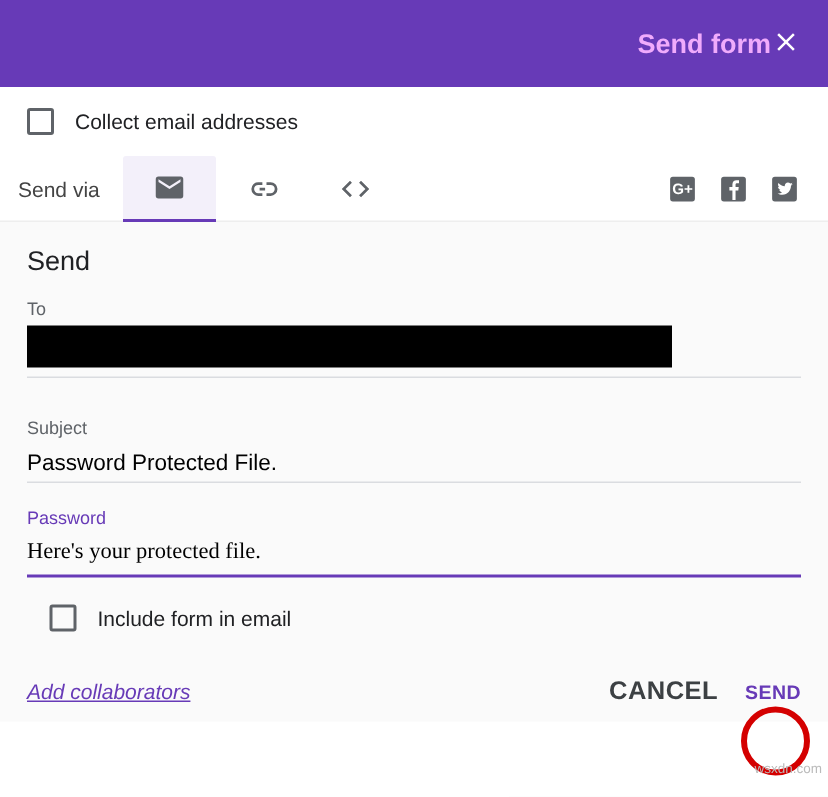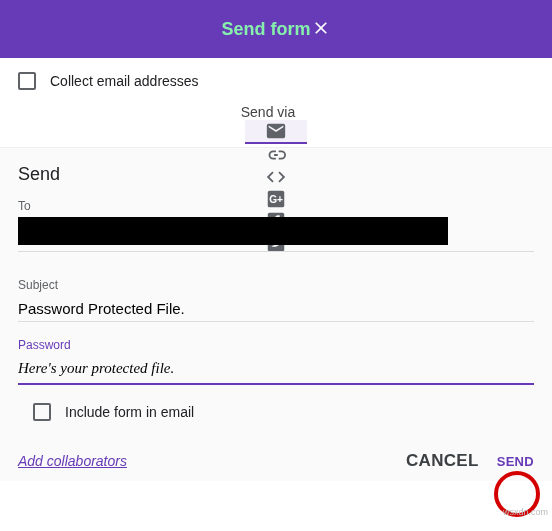--- a/index.html
+++ b/index.html
@@ -1,41 +1,41 @@
 <!DOCTYPE html>
 <html><head>
 <meta charset="utf-8">
 <style>
   * { box-sizing: border-box; margin: 0; padding: 0; }
   body { font-family: Arial, Helvetica, sans-serif; font-size: 14px; color: #202124; background: #fff; width: 552px; height: 531px; position: relative; overflow: hidden; }
-  .header { background: #673ab7; color: #86efac; height: 58px; display: flex; align-items: center; padding: 0 18px; justify-content: center; }
+  .header { background: #673ab7; color: #f0abfc; height: 58px; display: flex; align-items: center; padding: 0 18px; justify-content: flex-end; }
   .header-title { font-size: 18px; font-weight: bold; }
   .close-icon { width: 20px; height: 20px; cursor: pointer; }
   .collect-row { display: flex; align-items: center; padding: 14px 18px; }
   .checkbox { width: 18px; height: 18px; border: 2px solid #5f6368; margin-right: 14px; cursor: pointer; display: inline-block; border-radius: 2px; }
-  .sendvia-row { display: flex; align-items: center; padding: 0 12px 0 12px; height: 44px; border-bottom: 1px solid #eee; flex-direction: column; }
+  .sendvia-row { display: flex; align-items: center; padding: 0 12px 0 12px; height: 44px; border-bottom: 1px solid #eee; }
   .sendvia-label { color: #444; font-size: 14px; margin-right: 16px; }
   .tab { width: 62px; height: 44px; display: flex; align-items: center; justify-content: center; cursor: pointer; position: relative; }
   .tab svg { fill: #5f6368; }
   .tab.active svg { fill: #5f6368; }
   .tab.active { border-bottom: 2px solid #673ab7; background: #f3f0fa; border-radius: 2px 2px 0 0; }
   .spacer { flex: 1; }
   .social { width: 34px; height: 44px; display: flex; align-items: center; justify-content: center; cursor: pointer; }
   .social svg { fill: #5f6368; }
   .content { padding: 16px 18px 0 18px; background: #fafafa; }
   .section-title { font-size: 18px; color: #202124; margin-bottom: 14px; }
   .field-label { font-size: 12px; color: #5f6368; margin-bottom: 4px; }
   .field-label.active { color: #673ab7; }
   .to-wrap { position: relative; margin-bottom: 12px; }
   .to-black { background: #000; height: 28px; width: 430px; margin-top: 2px; }
   .to-line { border-bottom: 1px solid #dadce0; margin-top: 6px; }
   .subject-wrap { margin-top: 26px; }
   .text-input { border: none; background: transparent; width: 100%; font-size: 15px; padding: 4px 0; outline: none; border-bottom: 1px solid #dadce0; }
   .message-wrap { margin-top: 16px; position: relative; }
-  .msg-input { border: none; background: transparent; width: 100%; font-size: 15px; padding: 4px 0 6px 0; outline: none; font-family: Georgia, serif; font-style: italic; }
+  .msg-input { border: none; background: transparent; width: 100%; font-size: 15px; padding: 4px 0 6px 0; outline: none; font-family: Georgia, serif; }
   .msg-line { border-bottom: 2px solid #673ab7; width: 100%; }
   .include-row { display: flex; align-items: center; margin-top: 18px; padding-left: 15px; }
   .footer { display: flex; align-items: center; margin-top: 30px; padding-bottom: 10px; }
   .add-collab { color: #673ab7; font-size: 14px; text-decoration: underline; cursor: pointer; font-style: italic; }
   .btn-cancel { font-weight: bold; color: #3c4043; font-size: 17px; letter-spacing: 0.3px; margin-right: 18px; cursor: pointer; }
   .btn-send { font-weight: bold; color: #673ab7; font-size: 13px; letter-spacing: 0.3px; cursor: pointer; }
   .send-circle { position: absolute; right: 12px; bottom: 14px; width: 46px; height: 46px; border: 4px solid #d40000; border-radius: 50%; pointer-events: none; }
   .watermark { position: absolute; right: 4px; bottom: 14px; font-size: 9px; color: #bbb; }
 </style>
 </head>

